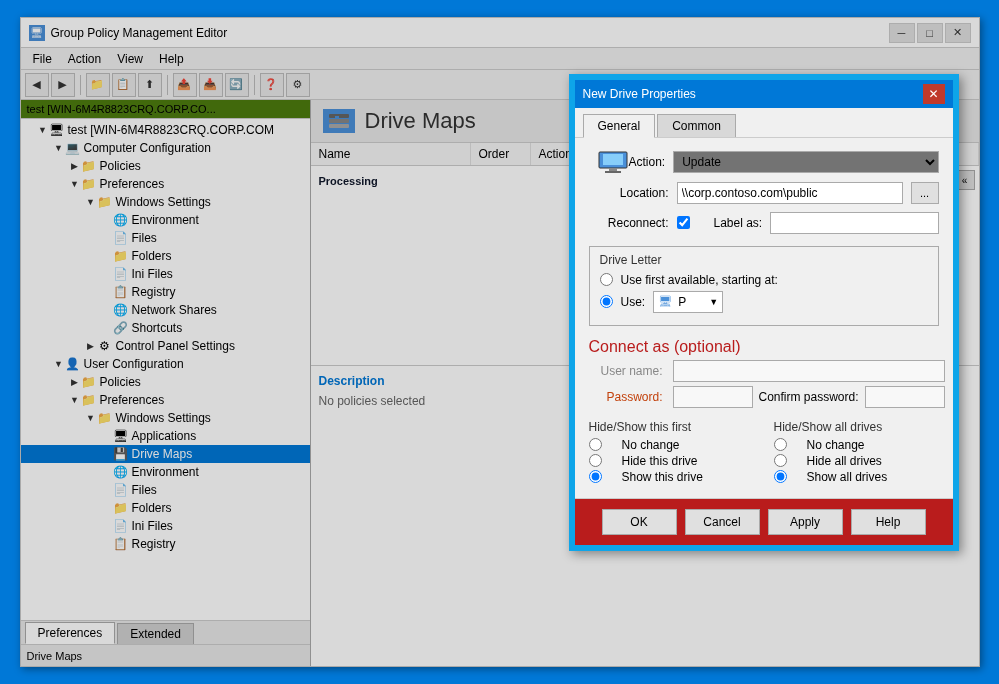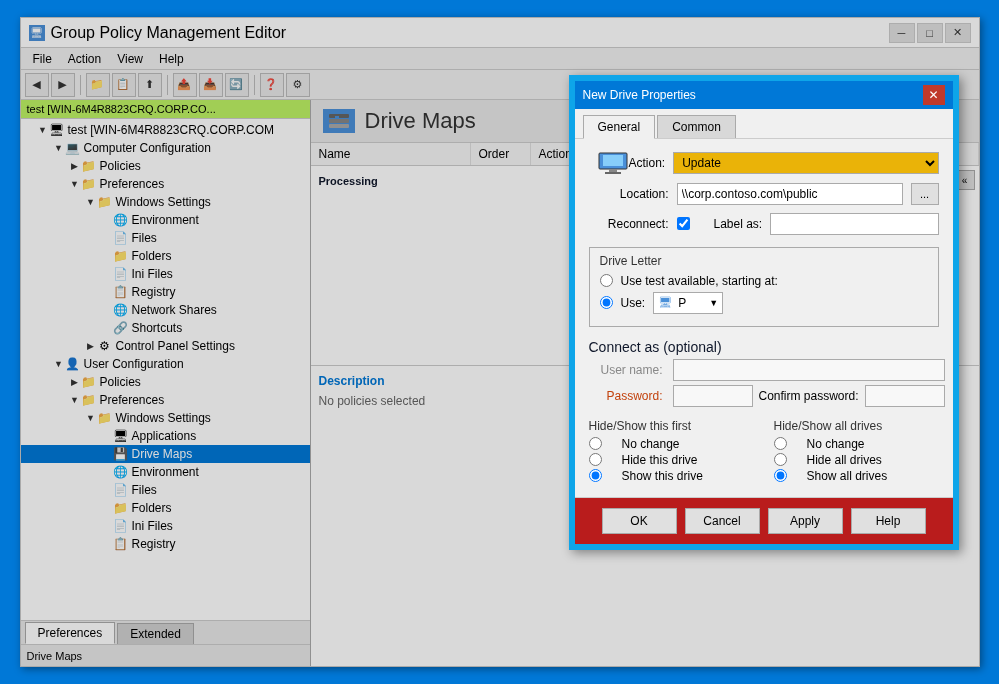--- a/index.html
+++ b/index.html
@@ -44,21 +44,21 @@
       margin-right: 6px;
       background: #4a90d9;
       display: inline-block;
       font-size: 10px;
       color: white;
       text-align: center;
       line-height: 16px;
     }
     .title-bar-text {
       flex: 1;
-      font-size: 16px;
+      font-size: 12px;
       font-weight: normal;
     }
     .title-bar-controls {
       display: flex;
       gap: 2px;
     }
     .title-bar-btn {
       width: 26px;
       height: 20px;
       background: #e0e0e0;
@@ -127,21 +127,21 @@
     
     .tree-panel {
       width: 290px;
       border-right: 1px solid #aaa;
       background: #fff;
       display: flex;
       flex-direction: column;
       flex-shrink: 0;
     }
     .tree-header {
-      background: #bef264;
+      background: #4d7c0f;
       padding: 3px 6px;
       font-size: 11px;
       border-bottom: 1px solid #ccc;
       white-space: nowrap;
       overflow: hidden;
       text-overflow: ellipsis;
     }
     .tree-content {
       flex: 1;
       overflow-y: auto;
@@ -392,21 +392,21 @@
     .form-label {
       width: 80px;
       text-align: right;
       font-size: 12px;
       flex-shrink: 0;
     }
     .form-select {
       flex: 1;
       height: 22px;
       border: 1px solid #aaa;
-      background: #eab308;
+      background: #737373;
       font-size: 12px;
       padding: 0 4px;
     }
     .form-input {
       flex: 1;
       height: 22px;
       border: 1px solid #aaa;
       background: white;
       font-size: 12px;
       padding: 0 4px;
@@ -438,23 +438,23 @@
     .radio-row {
       display: flex;
       align-items: center;
       gap: 8px;
       margin-bottom: 4px;
       font-size: 12px;
     }
 
     
     .section-title {
-      font-size: 14px;
+      font-size: 16px;
       margin-bottom: 4px;
-      color: #0f172a;
+      color: #b91c1c;
     }
     .connect-grid {
       display: grid;
       grid-template-columns: 80px 1fr;
       gap: 4px;
       align-items: center;
     }
     .connect-input {
       height: 22px;
       border: 1px solid #aaa;
@@ -907,21 +907,21 @@
           <span class="form-label">Reconnect:</span>
           <input type="checkbox" checked="" style="">
           <span style="margin-left:16px;font-size:12px;">Label as:</span>
           <input type="text" class="form-input" style="width: 120px;">
         </div>
 
         <div class="group-box">
           <div class="group-box-title">Drive Letter</div>
           <div class="radio-row">
             <input type="radio" name="drive-letter" style="">
-            <span>Use test available, starting at:</span>
+            <span>Use first available, starting at:</span>
           </div>
           <div class="radio-row">
             <input type="radio" name="drive-letter" checked="" style="">
             <span>Use:</span>
             <div class="drive-icon-combo">
               <span class="drive-icon">🖥</span>
               <span style="margin-left:2px;font-size:12px;">P</span>
               <span style="margin-left:auto;font-size:9px;">▼</span>
             </div>
           </div>

